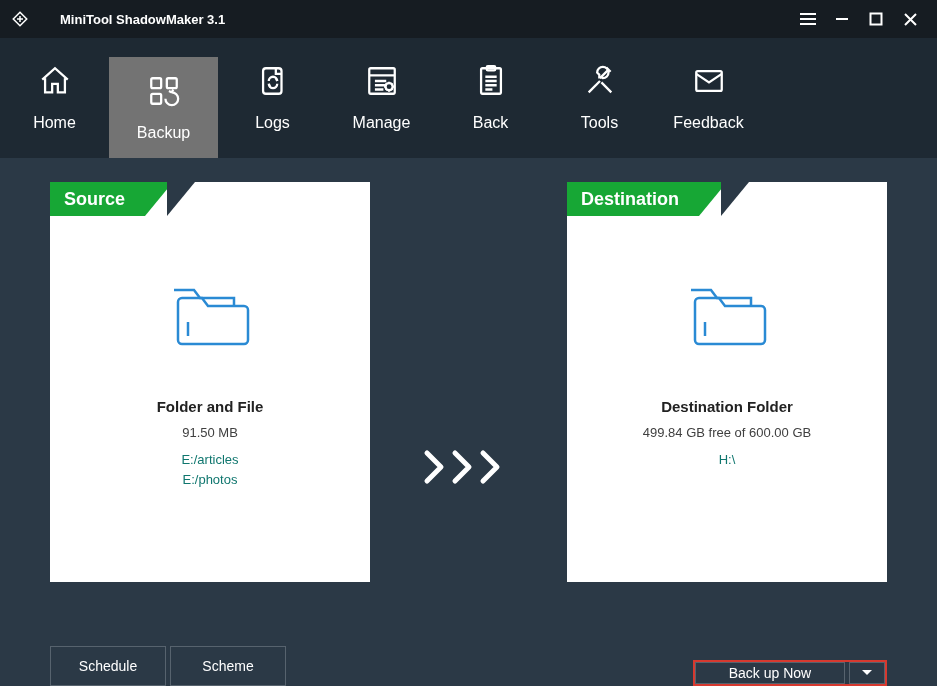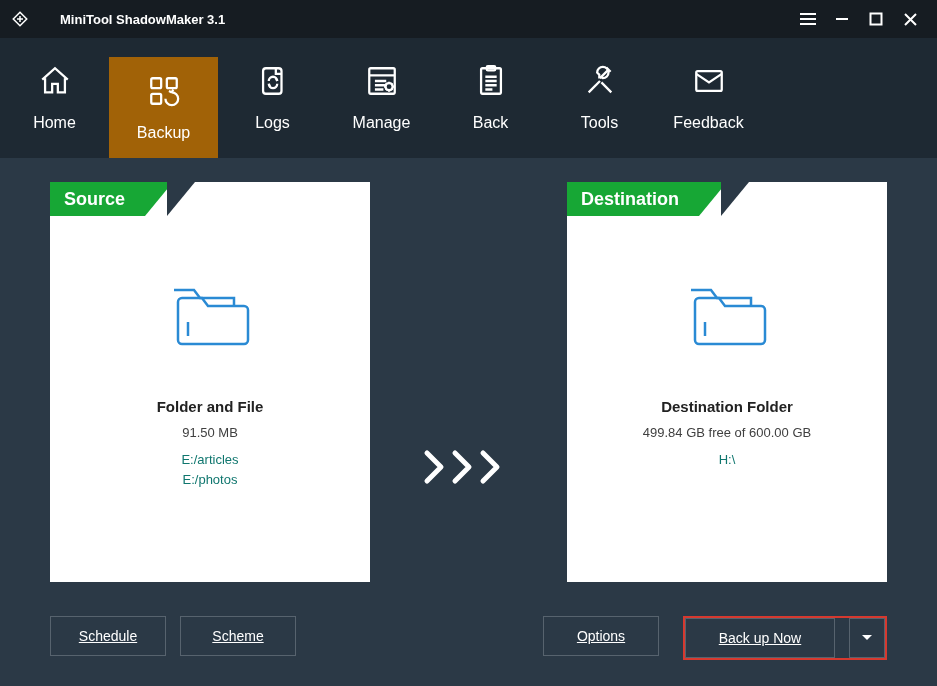--- a/index.html
+++ b/index.html
@@ -8,44 +8,44 @@
 
 .titlebar{height:38px;background:#161c22;display:flex;align-items:center;padding:0 10px;}
 .titlebar .logo{width:20px;height:20px;display:flex;align-items:center;justify-content:center;margin-right:8px;}
 .titlebar .title{font-size:13px;font-weight:600;padding-left:22px;}
 .titlebar .spacer{flex:1;}
 .titlebar .win-btn{width:34px;height:38px;display:flex;align-items:center;justify-content:center;cursor:pointer;}
 .titlebar .win-btn svg{stroke:#fff;}
 
 .nav{height:120px;background:#1e2933;display:flex;}
 .nav-item{width:109px;display:flex;flex-direction:column;align-items:center;justify-content:center;gap:12px;cursor:pointer;}
-.nav-item.active{background:#a16207;margin-top:19px;}
+.nav-item.active{background:#737373;margin-top:19px;}
 .nav-item .label{font-size:16px;}
 .nav-item svg{stroke:#fff;fill:none;stroke-width:1.6;}
 
 .main{position:relative;height:calc(100% - 38px - 120px - 70px);padding:24px 50px 0;}
 .cards{display:flex;align-items:flex-start;gap:40px;justify-content:space-between;}
 .card{width:320px;height:400px;background:#fff;position:relative;display:flex;flex-direction:column;align-items:center;color:#222;cursor:pointer;}
 .card-header{position:absolute;top:0;left:0;height:34px;display:flex;align-items:center;}
 .card-header .tab{background:#17a735;height:34px;display:flex;align-items:center;padding:0 20px 0 14px;font-size:18px;font-weight:600;color:#fff;}
 .card-header .cut{width:0;height:0;border-bottom:34px solid transparent;border-left:28px solid #17a735;}
 .card-header .cut2{width:0;height:0;border-bottom:34px solid transparent;border-left:28px solid #2b3946;margin-left:-6px;}
 .card .folder-icon{margin-top:96px;}
 .card .title{margin-top:44px;font-size:15px;font-weight:700;}
 .card .sub{margin-top:10px;font-size:13px;color:#404040;}
 .card .list{margin-top:10px;font-size:13px;color:#0f766e;text-align:center;line-height:1.5;}
 
 .chevrons{align-self:center;margin-top:170px;display:flex;}
 .chevrons svg{stroke:#fff;}
 
-.bottom{position:absolute;left:0;right:0;bottom:0;height:70px;display:flex;align-items:flex-start;padding:0 50px;text-decoration:underline;}
+.bottom{position:absolute;left:0;right:0;bottom:0;height:70px;display:flex;align-items:flex-end;padding:0 50px;}
 .btn{height:40px;min-width:116px;border:1px solid #57636e;background:#2b3946;color:#fff;font-size:14px;display:flex;align-items:center;justify-content:center;cursor:pointer;padding:0 18px;}
-.btn+.btn{margin-left:14px;}
+.btn+.btn{margin-left:4px;}
 .bottom .spacer{flex:1;}
-.primary-group{display:flex;border:2px solid #d6392f;height:44px;}
+.primary-group{display:flex;border:2px solid #d6392f;height:26px;}
 .primary-group .btn{border:1px solid #57636e;height:100%;}
 .primary-group .main-btn{min-width:150px;}
 .primary-group .drop{min-width:36px;padding:0;}
 </style>
 </head>
 <body>
 
 <div class="titlebar">
   <span class="logo">
     <svg width="18" height="18" viewBox="0 0 24 24" fill="none" stroke="#fff" stroke-width="2">
@@ -185,21 +185,20 @@
       <div class="list">H:\</div>
     </div>
 
   </div>
 </div>
 
 <div class="bottom">
   <div class="btn">Schedule</div>
   <div class="btn">Scheme</div>
   <div class="spacer"></div>
-  <div class="btn">Options</div>
   <div style="width:24px"></div>
   <div class="primary-group">
     <div class="btn main-btn">Back up Now</div>
     <div class="btn drop">
       <svg width="12" height="8" viewBox="0 0 12 8" fill="#fff">
           <path d="M1 1 l5 5 5-5z"></path>
         </svg>
     </div>
   </div>
 </div>

